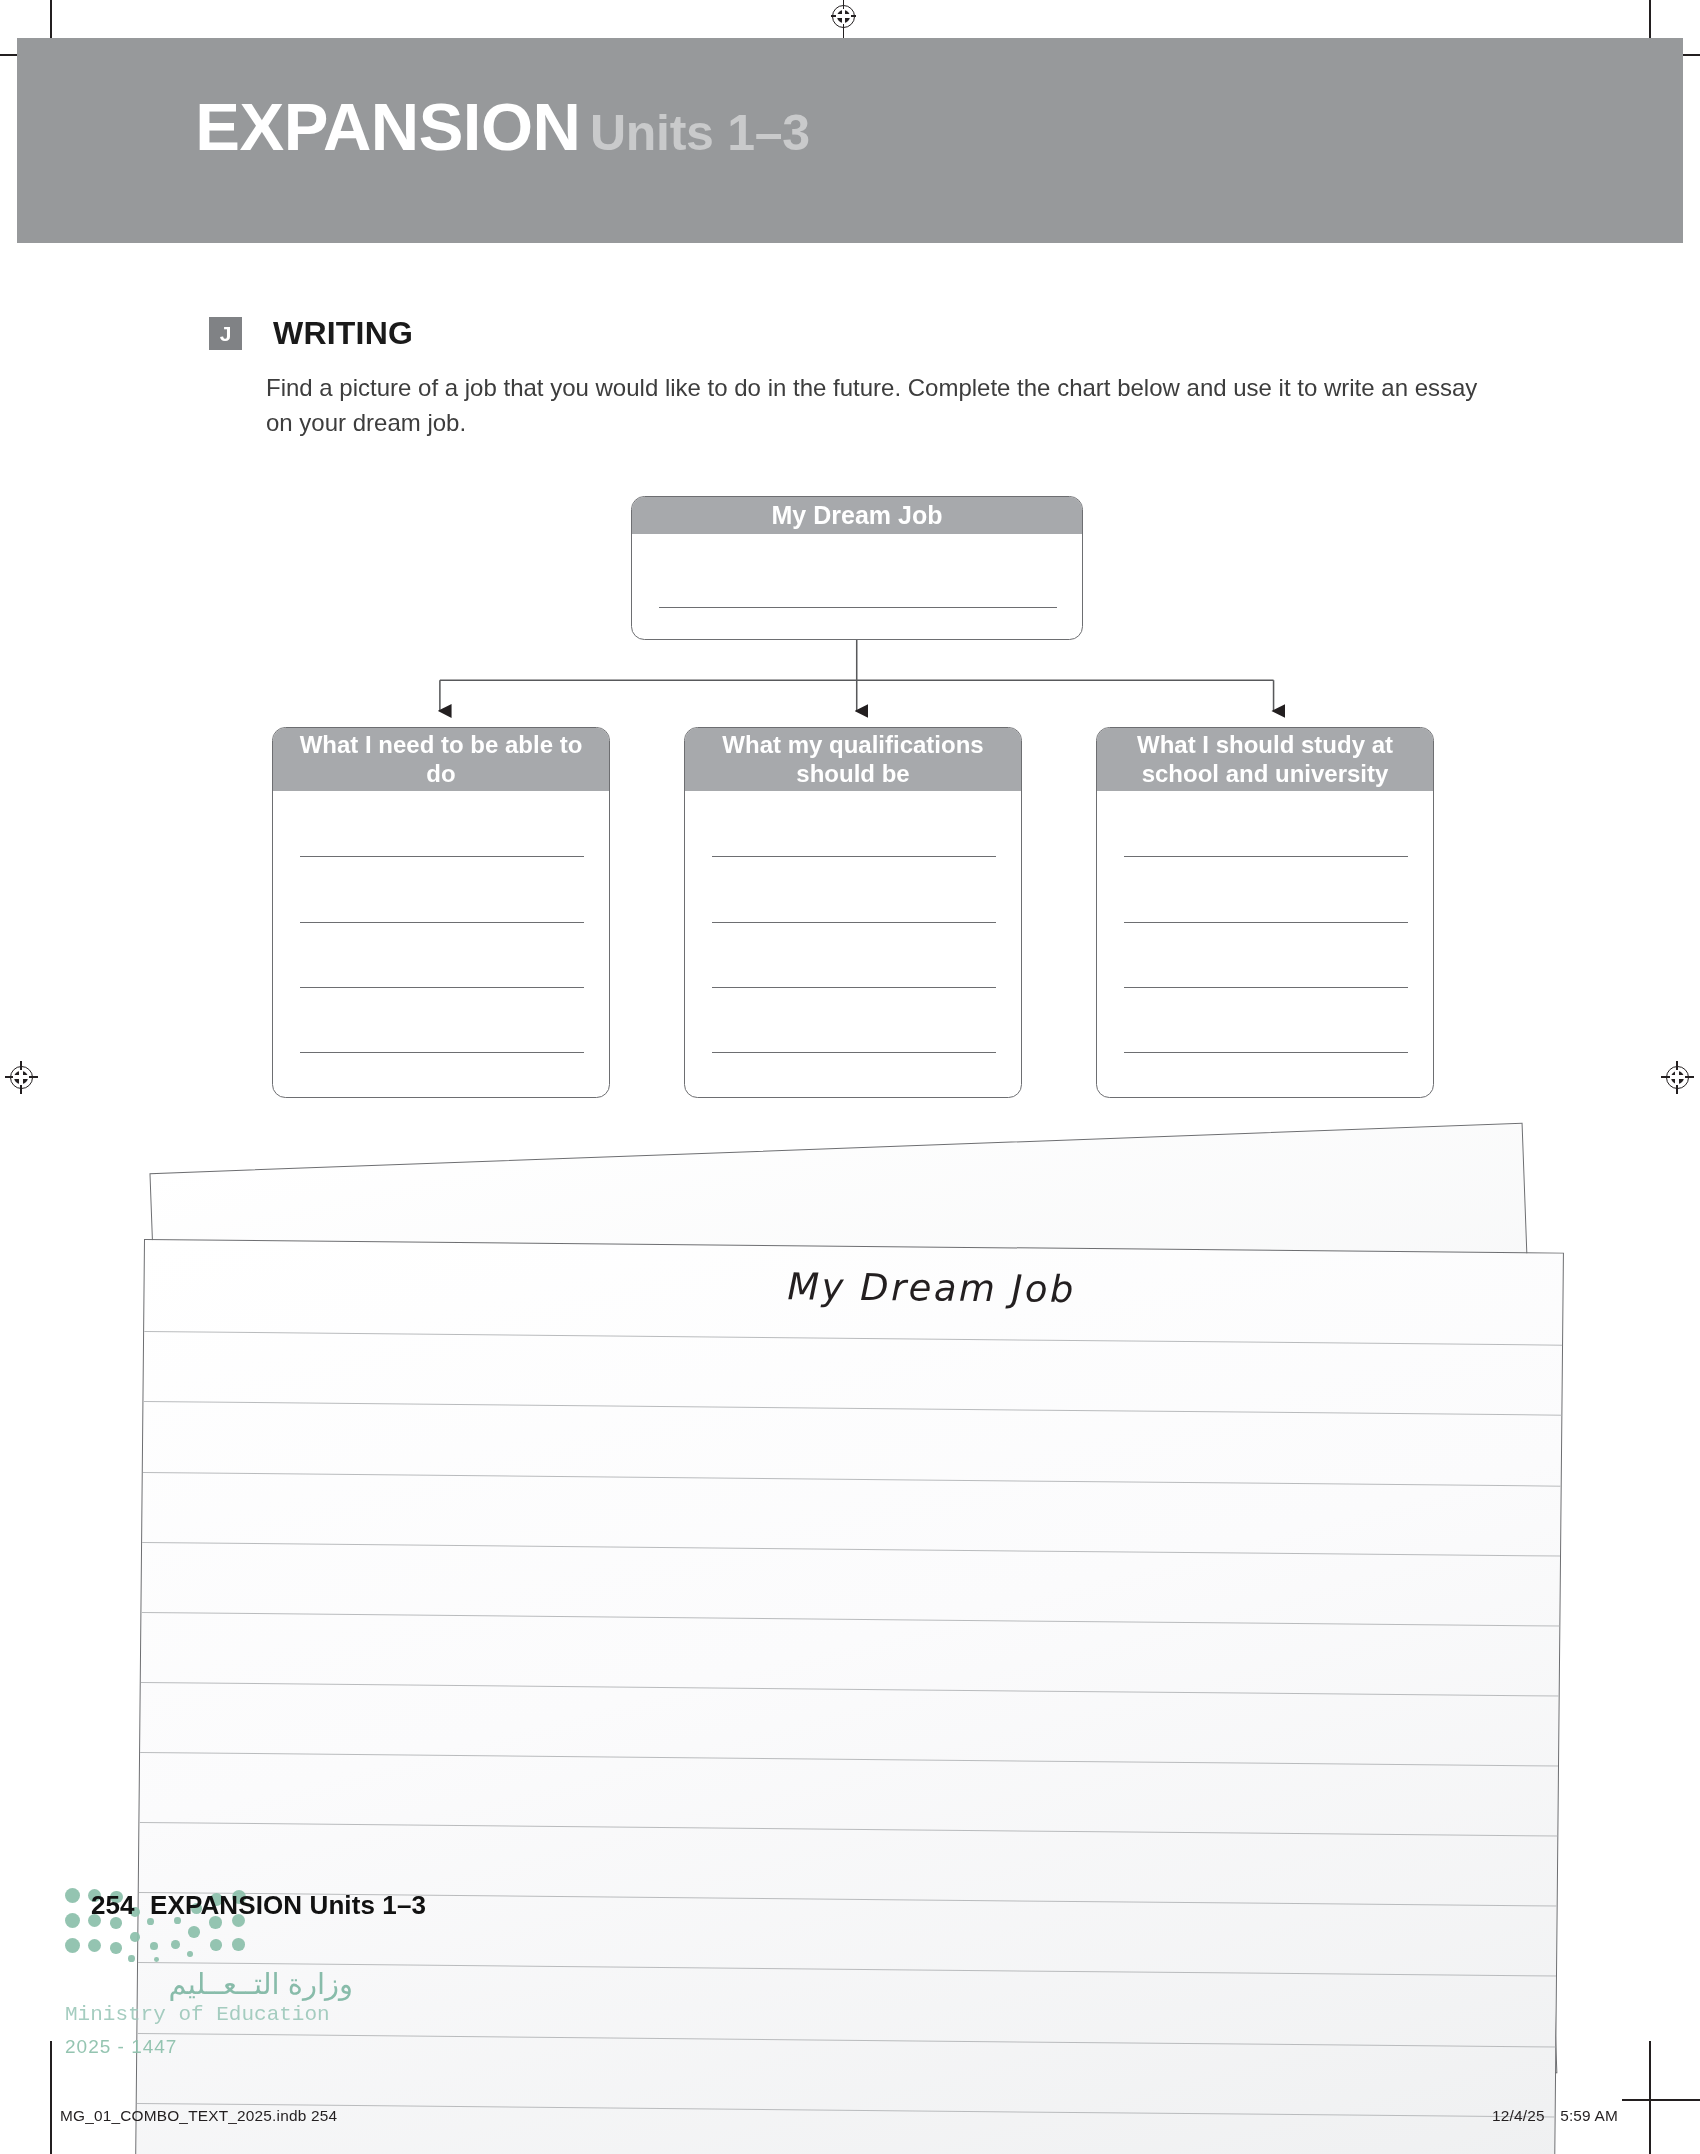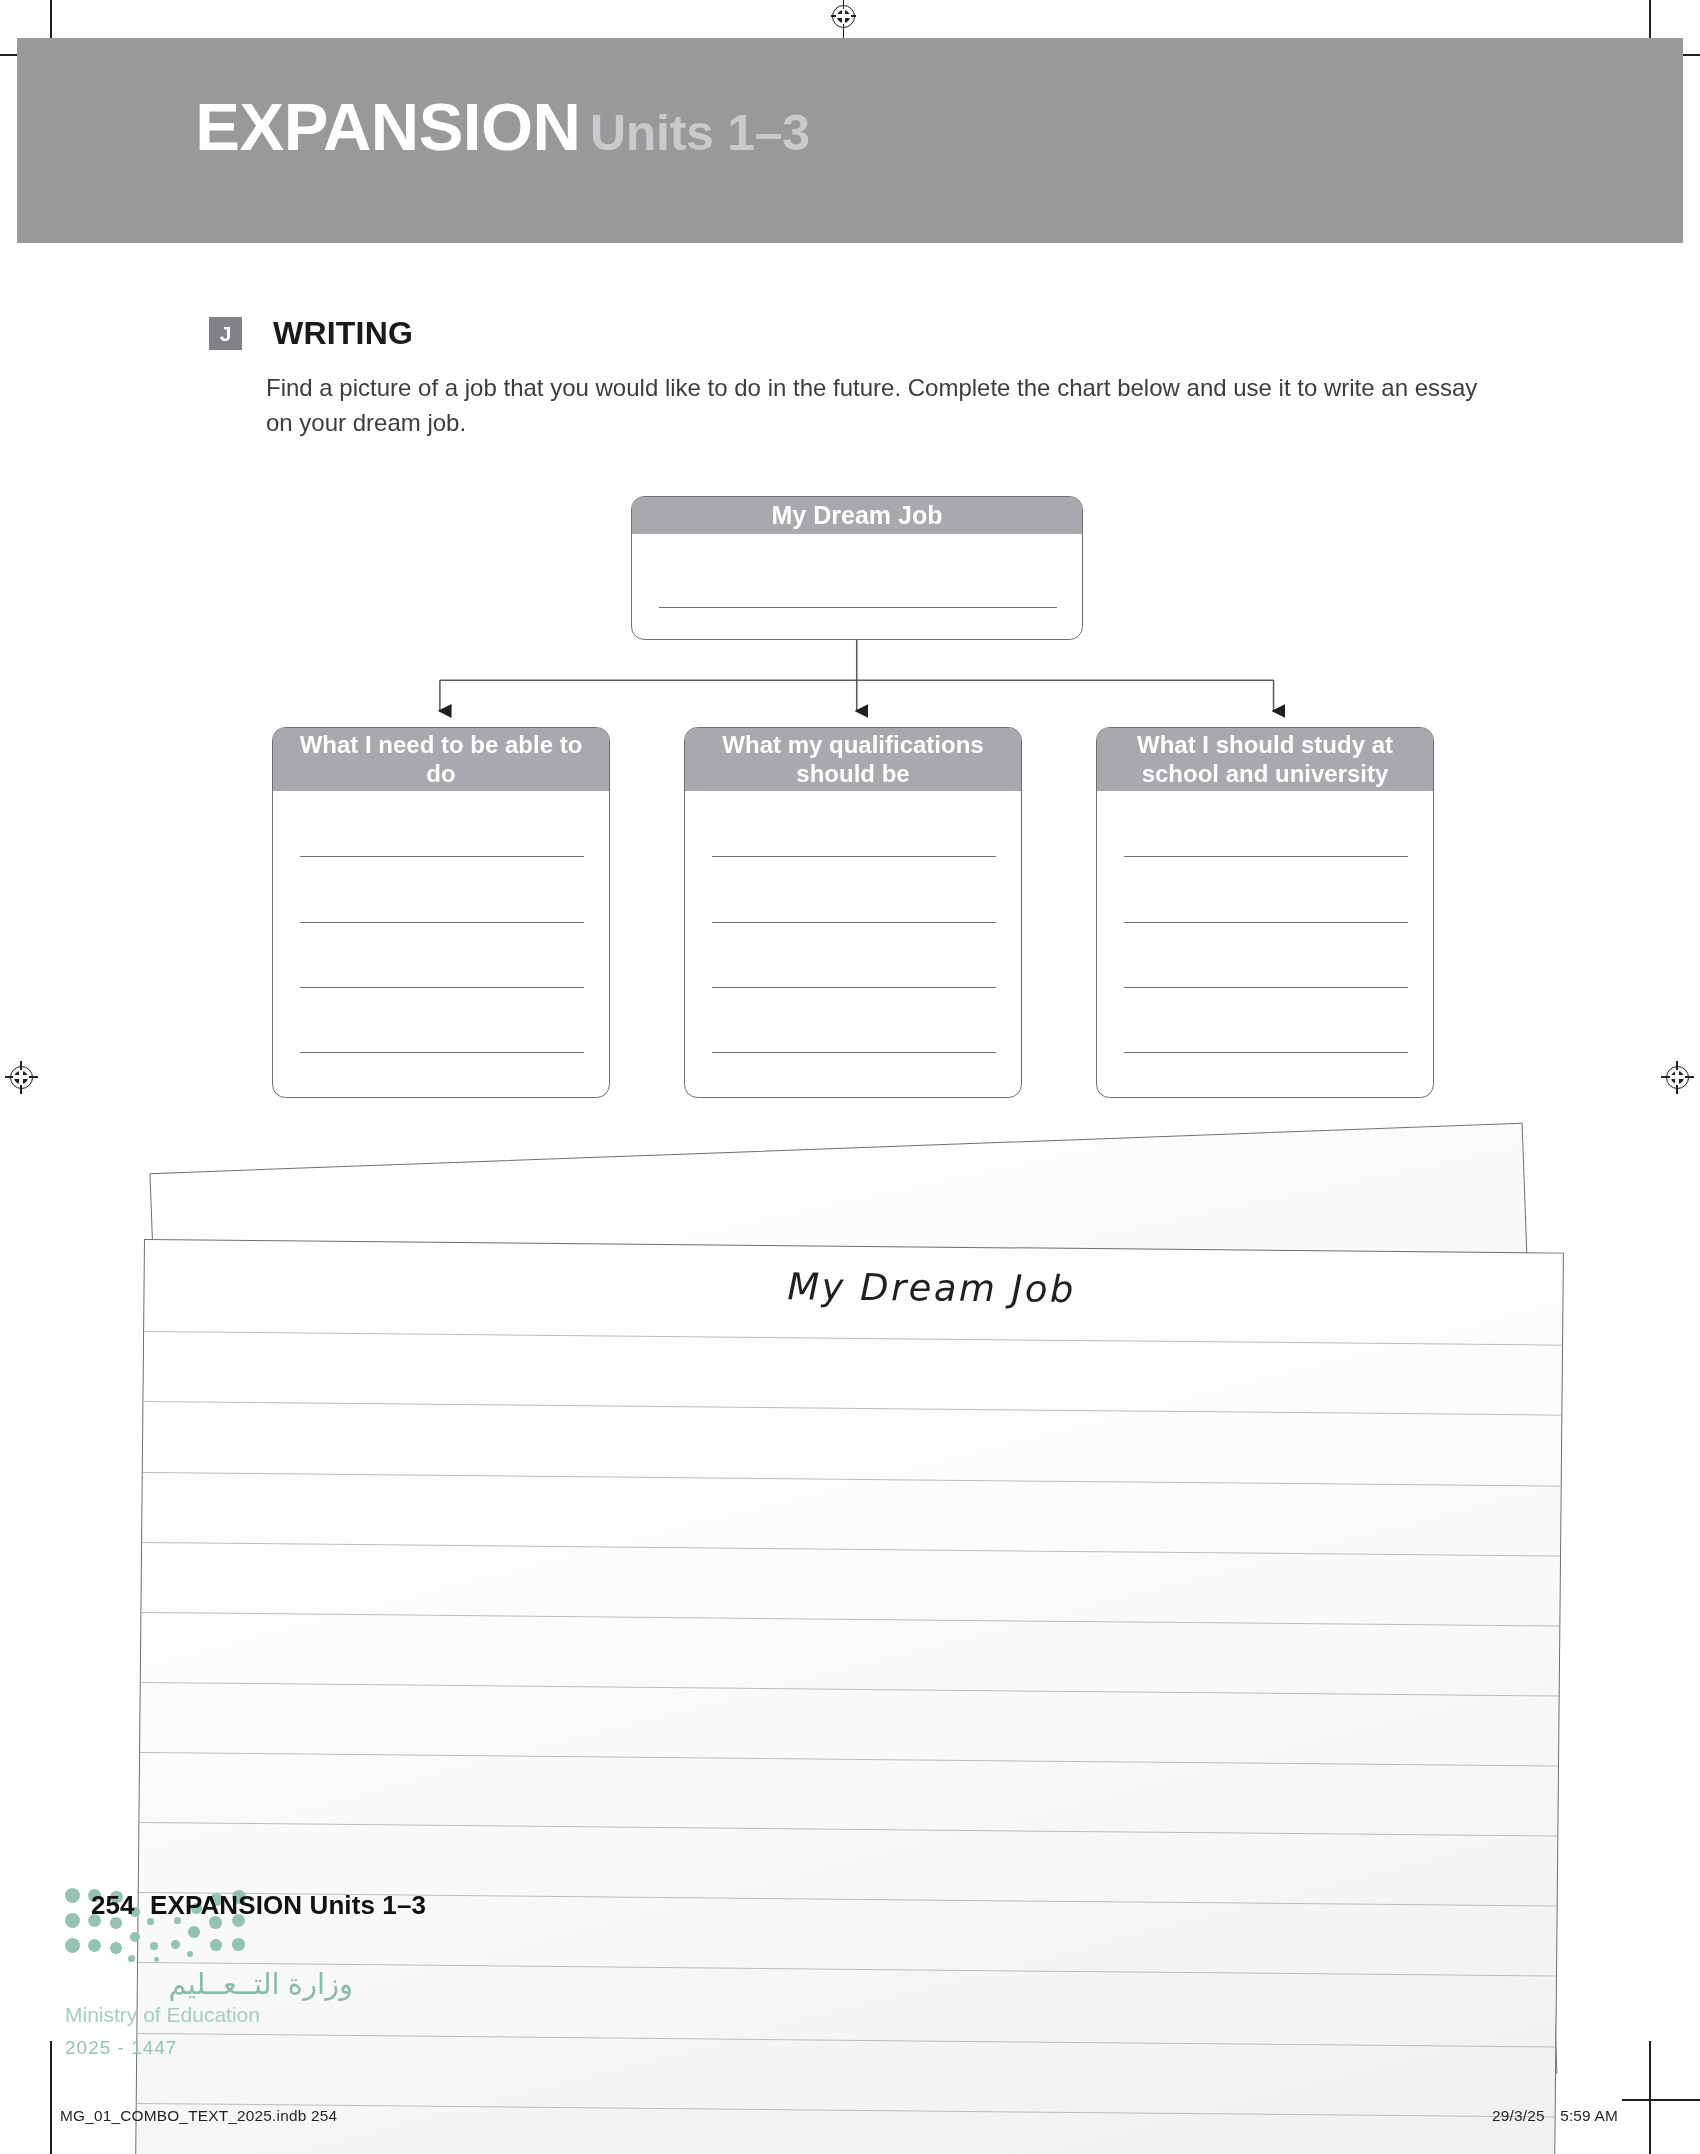--- a/index.html
+++ b/index.html
@@ -228,20 +228,21 @@
     color: #7fb7a4;
     direction: rtl;
     letter-spacing: 1px;
     white-space: nowrap;
   }
   #logo-en {
     font-size: 21px;
     color: #9ec9bb;
     margin-top: 1.9px;
     white-space: nowrap;
+    font-family: Liberation Mono, monospace;
   }
   #logo-yr {
     font-size: 19px;
     color: #8cc0ab;
     margin-top: 10px;
     letter-spacing: 1px;
   }
 
   
   #page-footer {
@@ -440,17 +441,17 @@
     <div id="logo-en">Ministry of Education</div>
     <div id="logo-yr">2025 - 1447</div>
   </div>
 
   <div id="page-footer">
     <span class="pnum">254</span><span>EXPANSION Units 1–3</span>
   </div>
 
   <div id="slug-left">MG_01_COMBO_TEXT_2025.indb   254</div>
   <div id="slug-right">
-    <span>29/3/25</span><span class="tm">5:59 AM</span>
+    <span>12/4/25</span><span class="tm">5:59 AM</span>
   </div>
 
 </div>
 
 
 </body></html>

